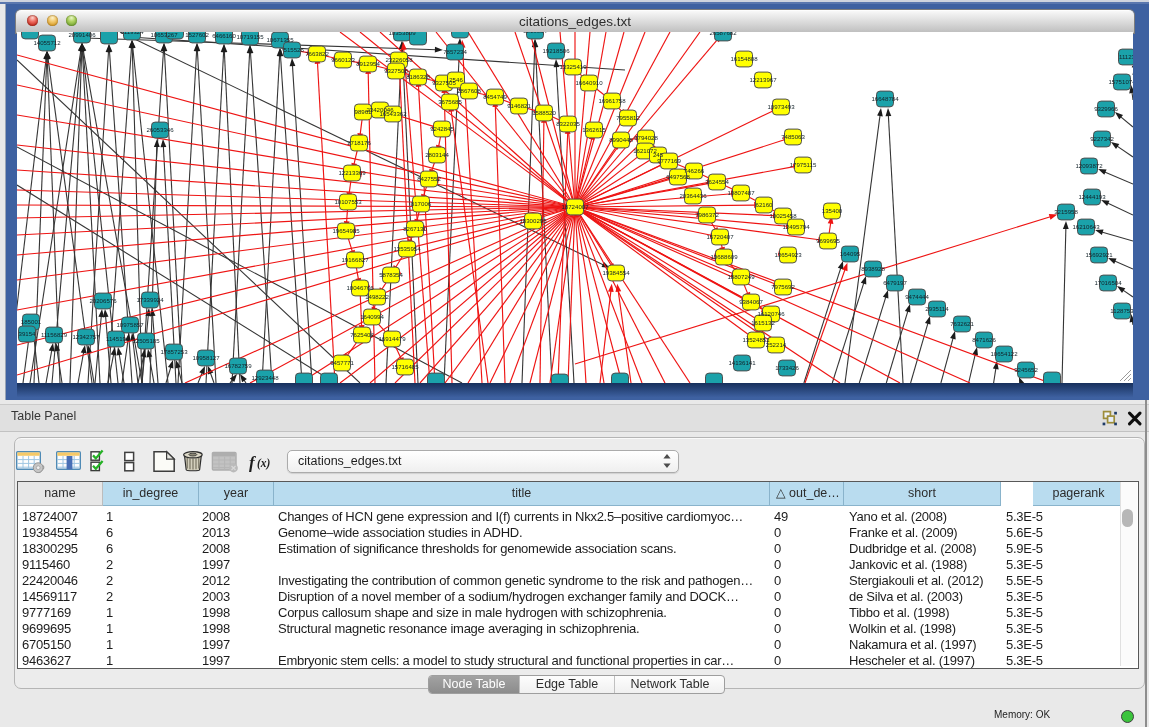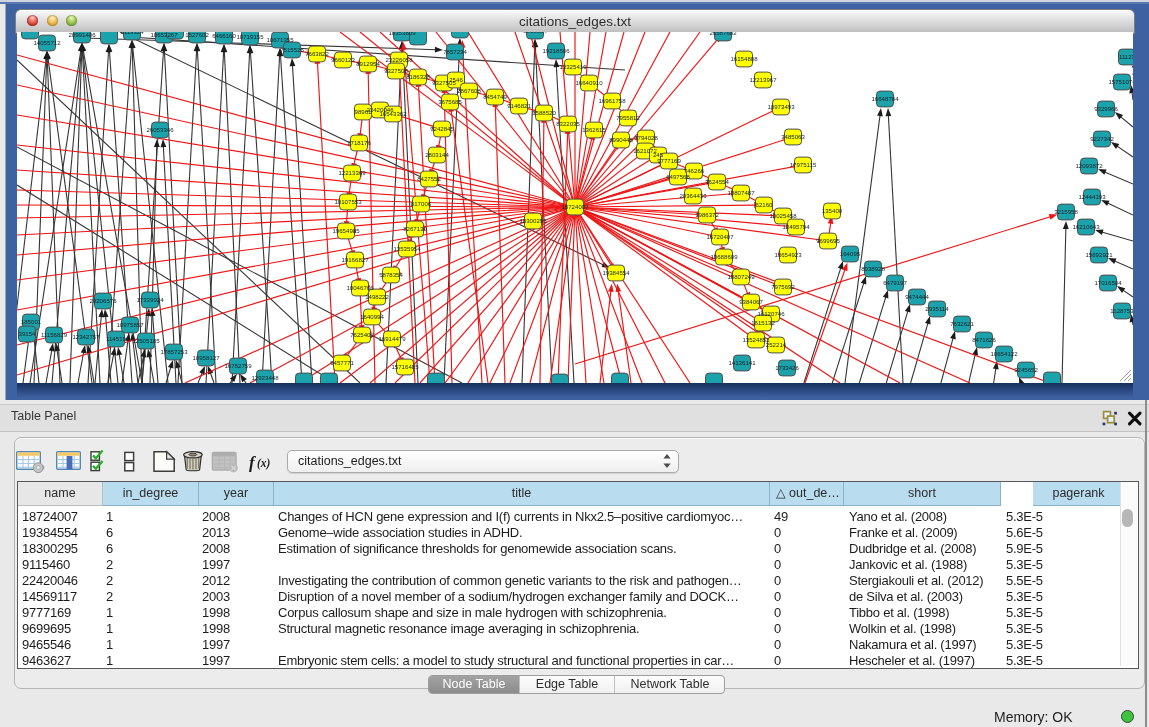--- a/index.html
+++ b/index.html
@@ -832,21 +832,21 @@
     <span style="left:106px">2</span>
 <span style="left:202px">1997</span>
 <span style="left:774px">0</span>
     <span style="left:849px">Jankovic et al. (1988)</span>
 <span style="left:1006px">5.3E-5</span>
   </div>
 <div class="trow" style="top:571.8000000000002px">
 <span style="left:22px">22420046</span>
     <span style="left:106px">2</span>
 <span style="left:202px">2012</span>
-    <span style="left:278px">Investigating the contribution of common genetic variants to the risk and pathogen…</span>
+    <span style="left:278px">Investigating the contribution of common genetic syndrome to the risk and pathogen…</span>
 <span style="left:774px">0</span>
     <span style="left:849px">Stergiakouli et al. (2012)</span>
 <span style="left:1006px">5.5E-5</span>
   </div>
 <div class="trow" style="top:587.7500000000002px">
 <span style="left:22px">14569117</span>
     <span style="left:106px">2</span>
 <span style="left:202px">2003</span>
     <span style="left:278px">Disruption of a novel member of a sodium/hydrogen exchanger family and DOCK…</span>
 <span style="left:774px">0</span>
@@ -865,21 +865,21 @@
 <div class="trow" style="top:619.6500000000003px">
 <span style="left:22px">9699695</span>
     <span style="left:106px">1</span>
 <span style="left:202px">1998</span>
     <span style="left:278px">Structural magnetic resonance image averaging in schizophrenia.</span>
 <span style="left:774px">0</span>
     <span style="left:849px">Wolkin et al. (1998)</span>
 <span style="left:1006px">5.3E-5</span>
   </div>
 <div class="trow" style="top:635.6000000000004px">
-<span style="left:22px">9465546</span>
+<span style="left:22px">6705150</span>
     <span style="left:106px">1</span>
 <span style="left:202px">1997</span>
 <span style="left:774px">0</span>
     <span style="left:849px">Nakamura et al. (1997)</span>
 <span style="left:1006px">5.3E-5</span>
   </div>
 <div class="trow" style="top:651.5500000000004px">
 <span style="left:22px">9463627</span>
     <span style="left:106px">1</span>
 <span style="left:202px">1997</span>
@@ -893,16 +893,16 @@
 <div class="abs" style="left:1122px;top:509px;width:11px;height:18px;border-radius:6px;background:#b7b7b7"></div>
 
 <div class="abs" style="left:428px;top:675px;width:295px;height:17px;border:1px solid #9e9e9e;
  border-radius:4px;background:linear-gradient(#fdfdfd,#f0f0f0);font-size:12.5px;line-height:17px;text-align:center;color:#2d2d2d">
  <div class="abs" style="left:0;top:0;width:90px;height:17px;border-radius:3px 0 0 3px;
   background:linear-gradient(#a2a2a2,#8c8c8c);color:#fff">Node Table</div>
  <div class="abs" style="left:90px;top:0;width:94px;height:17px;border-left:1px solid #c0c0c0">Edge Table</div>
  <div class="abs" style="left:185px;top:0;width:110px;height:17px;border-left:1px solid #c0c0c0">Network Table</div>
 </div>
 
-<div class="abs" style="left:994px;top:709px;font-size:14px;color:#1e1e1e">Memory: OK</div>
+<div class="abs" style="left:994px;top:709px;font-size:10px;color:#1e1e1e">Memory: OK</div>
 <div class="abs" style="left:1121px;top:710px;width:11px;height:11px;border-radius:50%;
  background:#3bc43c;border:1.5px solid #3f3f3f"></div>
 <div class="abs" style="left:1145px;top:400px;width:2px;height:327px;background:#8d8d8d"></div>
 
 </body></html>

